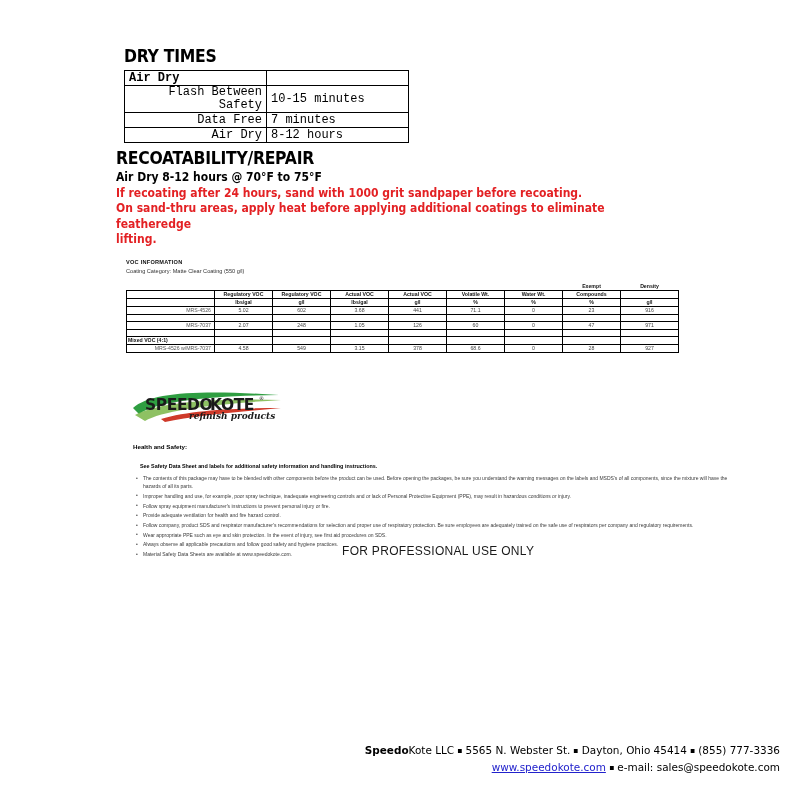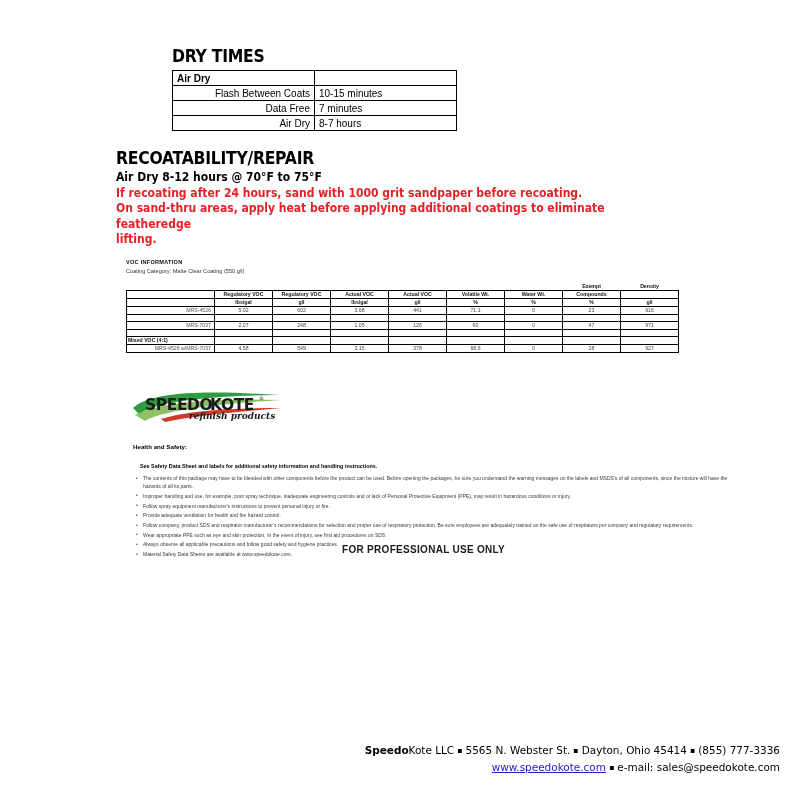--- a/index.html
+++ b/index.html
@@ -33,35 +33,34 @@
     transform: scaleX(0.92);
     transform-origin: left center;
   }
 
   
   #dry-times-section {
     position: absolute;
     left: 124px;
     top: 46px;
     width: 290px;
-    margin-left: 48px;
   }
   #dry-times-title { margin-bottom: 4px; }
 
   table.drytimes {
     border-collapse: collapse;
     width: 285px;
     table-layout: fixed;
   }
   table.drytimes td {
     border: 1px solid #000;
     height: 14px;
     padding: 0 4px;
-    font-family: Liberation Sans, sans-serif;
-    font-size: 10px;
+    font-family: Liberation Mono, monospace;
+    font-size: 12px;
     line-height: 13px;
     color: #000;
     vertical-align: middle;
   }
   table.drytimes td.lbl {
     width: 128px;
     text-align: right;
     transform-origin: right center;
   }
   table.drytimes td.hdr {
@@ -210,22 +209,22 @@
     left: 3px;
     top: -0.5px;
     font-size: 5px;
     color: #3a3a3a;
   }
   #professional-use {
     position: absolute;
     left: 342px;
     top: 544px;
     font-family: "Liberation Sans", sans-serif;
-    font-weight: bold;
-    font-size: 10px;
+    font-weight: normal;
+    font-size: 12px;
     letter-spacing: 0.3px;
     color: #1a1a1a;
     text-align: right;
   }
 
   
   #footer {
     position: absolute;
     left: 0;
     top: 742px;
@@ -260,30 +259,30 @@
 
   <div id="dry-times-section">
     <div class="display-head" id="dry-times-title">DRY TIMES</div>
     <table class="drytimes">
       <tbody>
           <tr>
         <td class="hdr" colspan="1">Air Dry</td>
         <td class="val"></td>
       </tr>
       <tr>
-        <td class="lbl">Flash Between Coats</td>
+        <td class="lbl">Flash Between Safety</td>
         <td class="val">10-15 minutes</td>
       </tr>
       <tr>
         <td class="lbl">Data Free</td>
         <td class="val">7 minutes</td>
       </tr>
       <tr>
         <td class="lbl">Air Dry</td>
-        <td class="val">8-7 hours</td>
+        <td class="val">8-12 hours</td>
       </tr>
     </tbody>
       </table>
   </div>
 
   <div id="recoat-section">
     <div class="display-head" id="recoat-title">RECOATABILITY/REPAIR</div>
     <div class="recoat-line">Air Dry 8-12 hours @ 70°F to 75°F</div>
     <div class="recoat-line red">If recoating after 24 hours, sand with 1000 grit sandpaper before recoating.</div>
     <div class="recoat-line red">On sand-thru areas, apply heat before applying additional coatings to eliminate featheredge</div>

